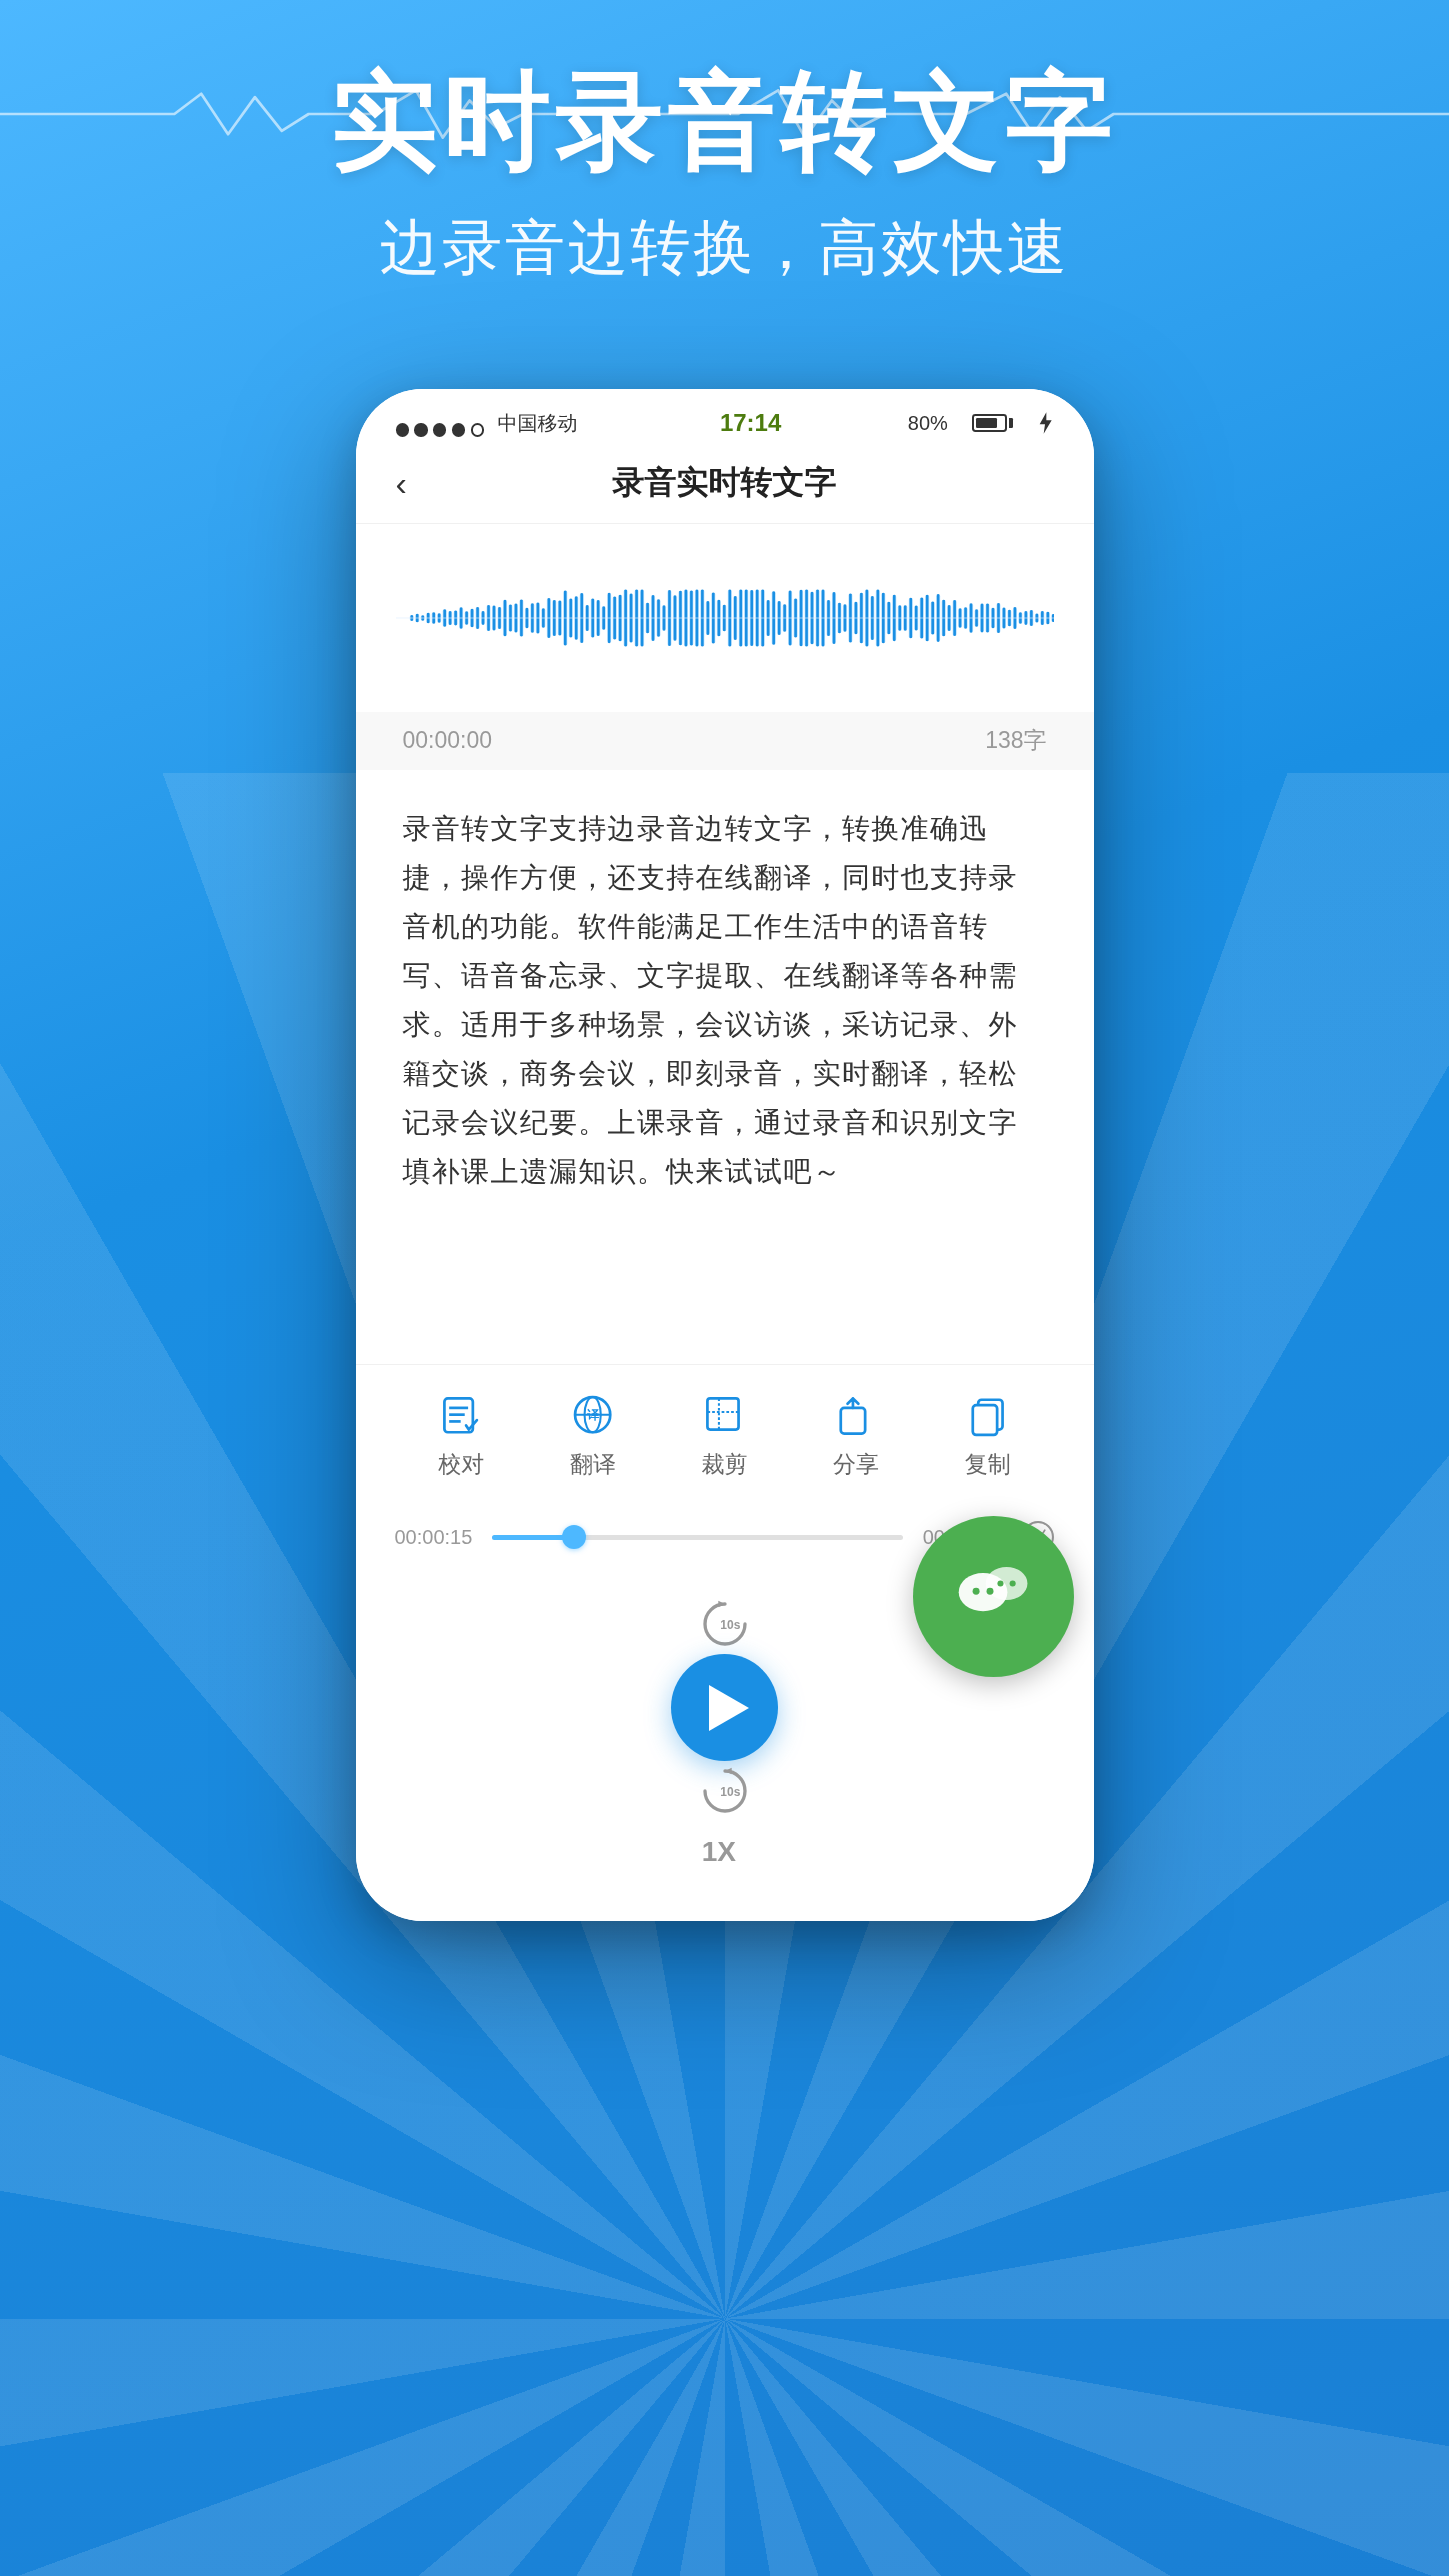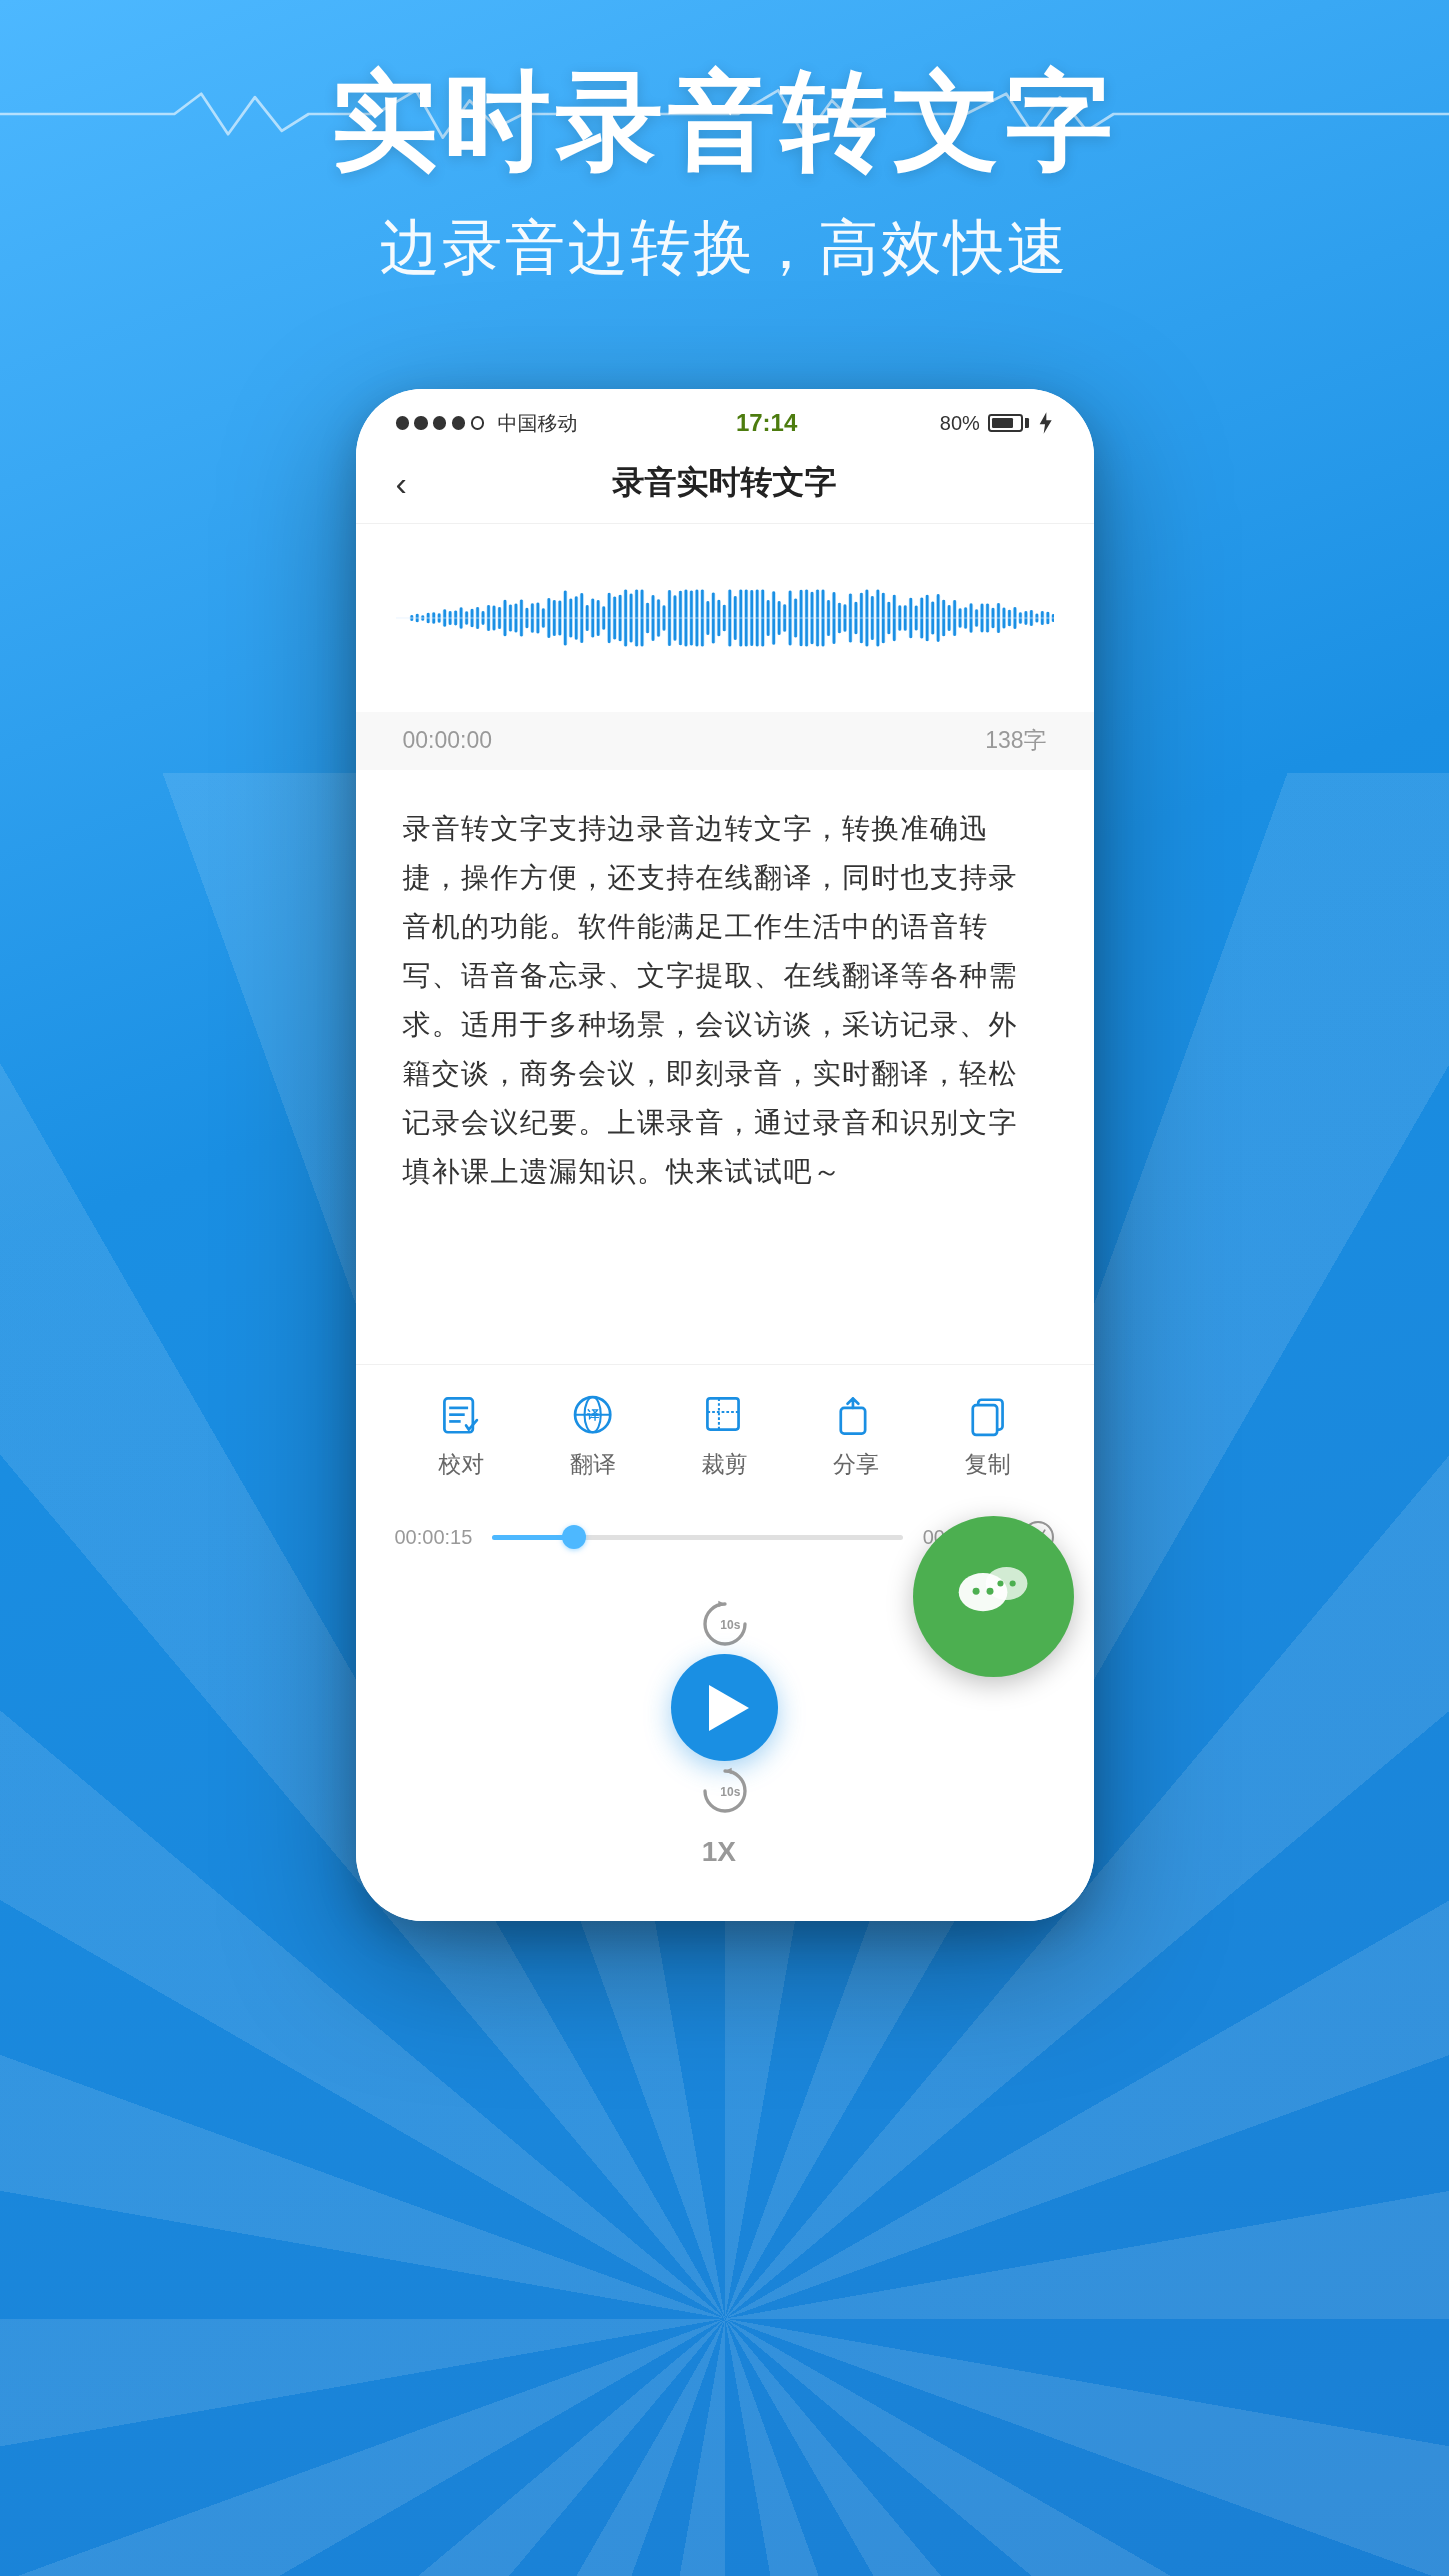--- a/index.html
+++ b/index.html
@@ -99,21 +99,21 @@
     .status-bar {
       background: white;
       padding: 20px 40px 13.4px;
       display: flex;
       justify-content: space-between;
       align-items: center;
       font-size: 21.5px;
     }
     .status-left {
       display: flex;
-      align-items: center;
+      align-items: flex-end;
       gap: 5.4px;
       color: #333;
     }
     .dots {
       display: flex; gap: 5.4px;
     }
     .dot {
       width: 13.4px; height: 13.4px;
       background: #333;
       border-radius: 50%;
@@ -126,21 +126,21 @@
     }
     .status-center {
       font-size: 24px;
       font-weight: 600;
       color: #4d7c0f;
       margin-left: 16px;
     }
     .status-right {
       display: flex;
       align-items: center;
-      gap: 8px;
+      gap: 24px;
       font-size: 20px;
       color: #333;
     }
     .battery-icon {
       display: inline-flex;
       align-items: center;
       gap: 2.7px;
     }
     .battery-body {
       width: 35px; height: 17.4px;

